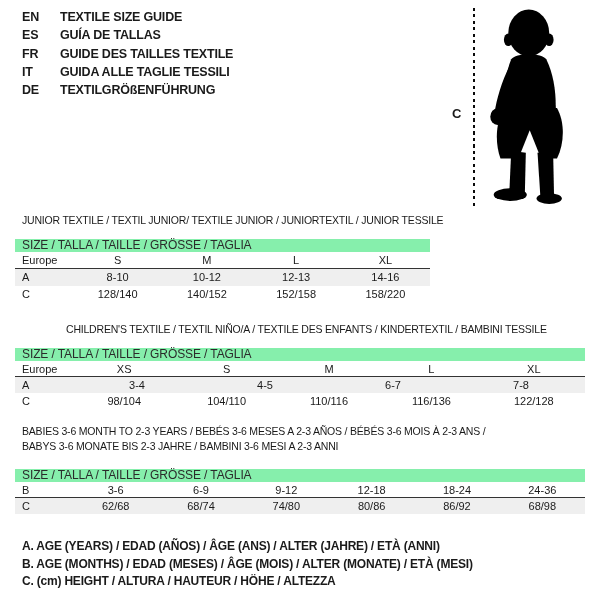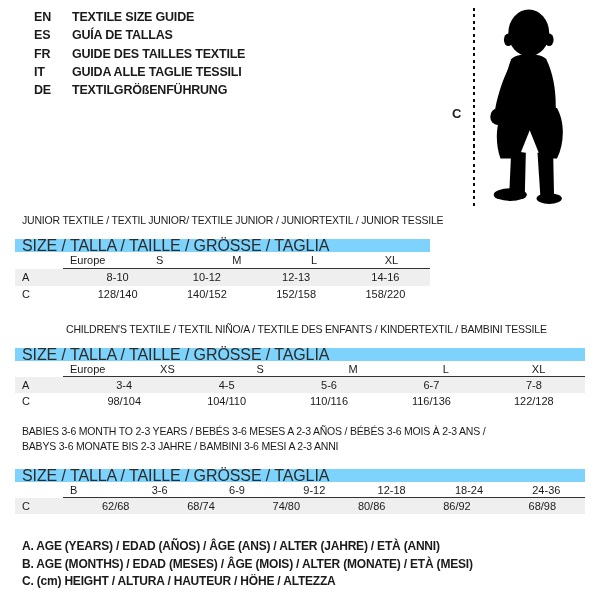--- a/index.html
+++ b/index.html
@@ -5,21 +5,21 @@
   * { margin:0; padding:0; box-sizing:border-box; }
   html,body { background:#fff; }
   body { font-family:"Liberation Sans", sans-serif; color:#1a1a1a; }
   .canvas {
     position:relative; width:600px; height:600px; background:#fff;
     overflow:hidden; margin:0 auto;
   }
 
   
   .lang-block { position:absolute; left:22px; top:8px; }
-  .lang-row { display:grid; grid-template-columns:38px auto; line-height:18.3px;margin-left:12px; }
+  .lang-row { display:grid; grid-template-columns:38px auto; line-height:18.3px; }
   .lang-code, .lang-label { font-weight:bold; font-size:12.5px; letter-spacing:-0.2px; white-space:nowrap; }
 
   
   .measure-line {
     position:absolute; left:473px; top:8px; width:2px; height:198px;
     background:repeating-linear-gradient(to bottom,#0a0a0a 0 3px,transparent 3px 6.5px);
   }
   .figure-label { position:absolute; left:452px; top:106px; font-weight:bold; font-size:13px; }
   .baby { position:absolute; left:482px; top:5px; width:112px; height:203px; }
 
@@ -32,27 +32,27 @@
   #t2title { top:322px;margin-left:44px; }
   #t3title { top:424px; }
   .sec-title div:empty { display:none; }
 
   
   .table { position:absolute; left:15px; }
   #table1 { top:239px; width:415px; }
   #table2 { top:348px; width:570px; }
   #table3 { top:469px; width:570px; }
   .size-bar {
-    height:13px; line-height:13px; background:#7dd3fc; color:#2b2b2b;
-    font-size:16px; padding-left:7px; letter-spacing:-0.1px; white-space:nowrap;
+    height:13px; line-height:13px; background:#86efac; color:#2b2b2b;
+    font-size:12px; padding-left:7px; letter-spacing:-0.1px; white-space:nowrap;
   }
   .trow { display:flex; height:16px; line-height:16px; font-size:11px; }
   #table1 .trow { height:17px; line-height:17px; }
   .trow.stripe { background:#efefef; }
-  .trow.rule { border-bottom:1px solid #333;margin-left:48px; }
+  .trow.rule { border-bottom:1px solid #333; }
   .tlabel { width:58px; padding-left:7px; flex:0 0 58px; }
   .tcell { flex:1 1 0; text-align:center; }
 
   
   .notes { position:absolute; left:22px; top:538px; }
   .note-line { font-weight:bold; font-size:12px; line-height:17.5px; letter-spacing:-0.2px; white-space:nowrap; }
 </style>
 </head>
 <body>
 
@@ -153,21 +153,20 @@
           <div class="tcell">XS</div>
           <div class="tcell">S</div>
           <div class="tcell">M</div>
           <div class="tcell">L</div>
           <div class="tcell">XL</div>
         </div>
         <div class="trow stripe">
           <div class="tlabel">A</div>
           <div class="tcell">3-4</div>
           <div class="tcell">4-5</div>
-          <div class="tcell">5-6</div>
           <div class="tcell">6-7</div>
           <div class="tcell">7-8</div>
         </div>
         <div class="trow">
           <div class="tlabel">C</div>
           <div class="tcell">98/104</div>
           <div class="tcell">104/110</div>
           <div class="tcell">110/116</div>
           <div class="tcell">116/136</div>
           <div class="tcell">122/128</div>

